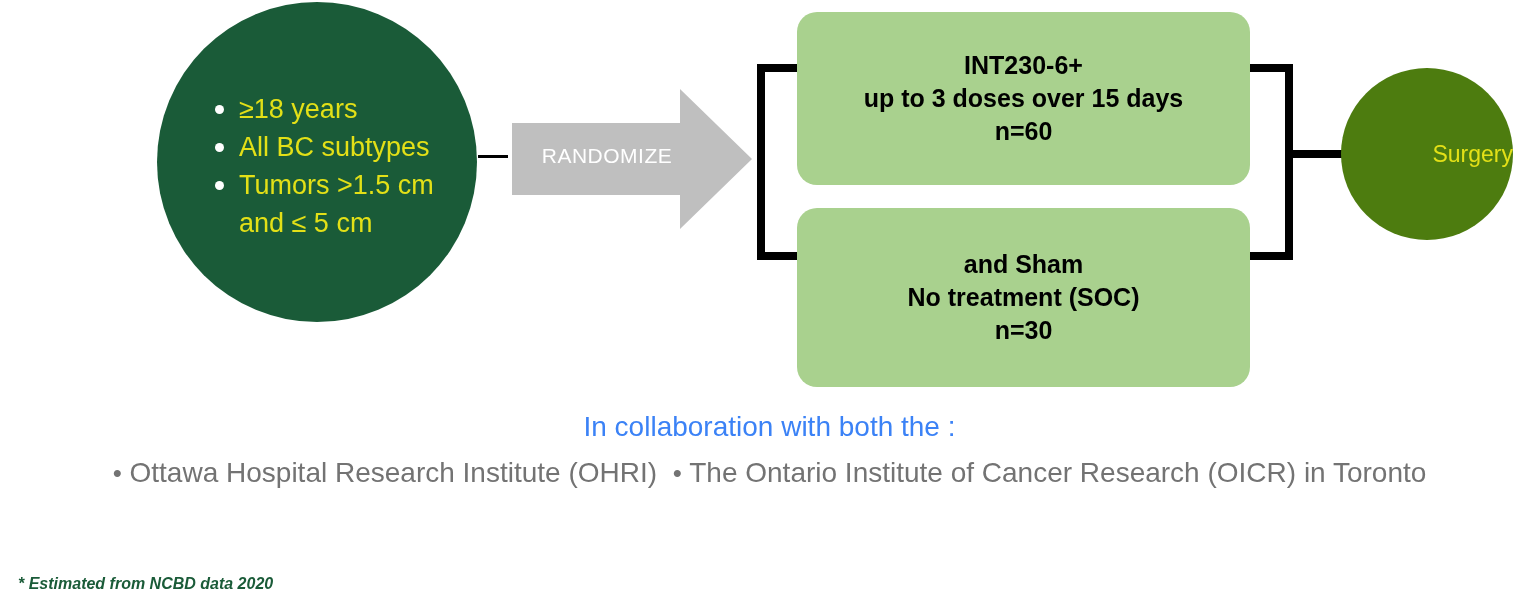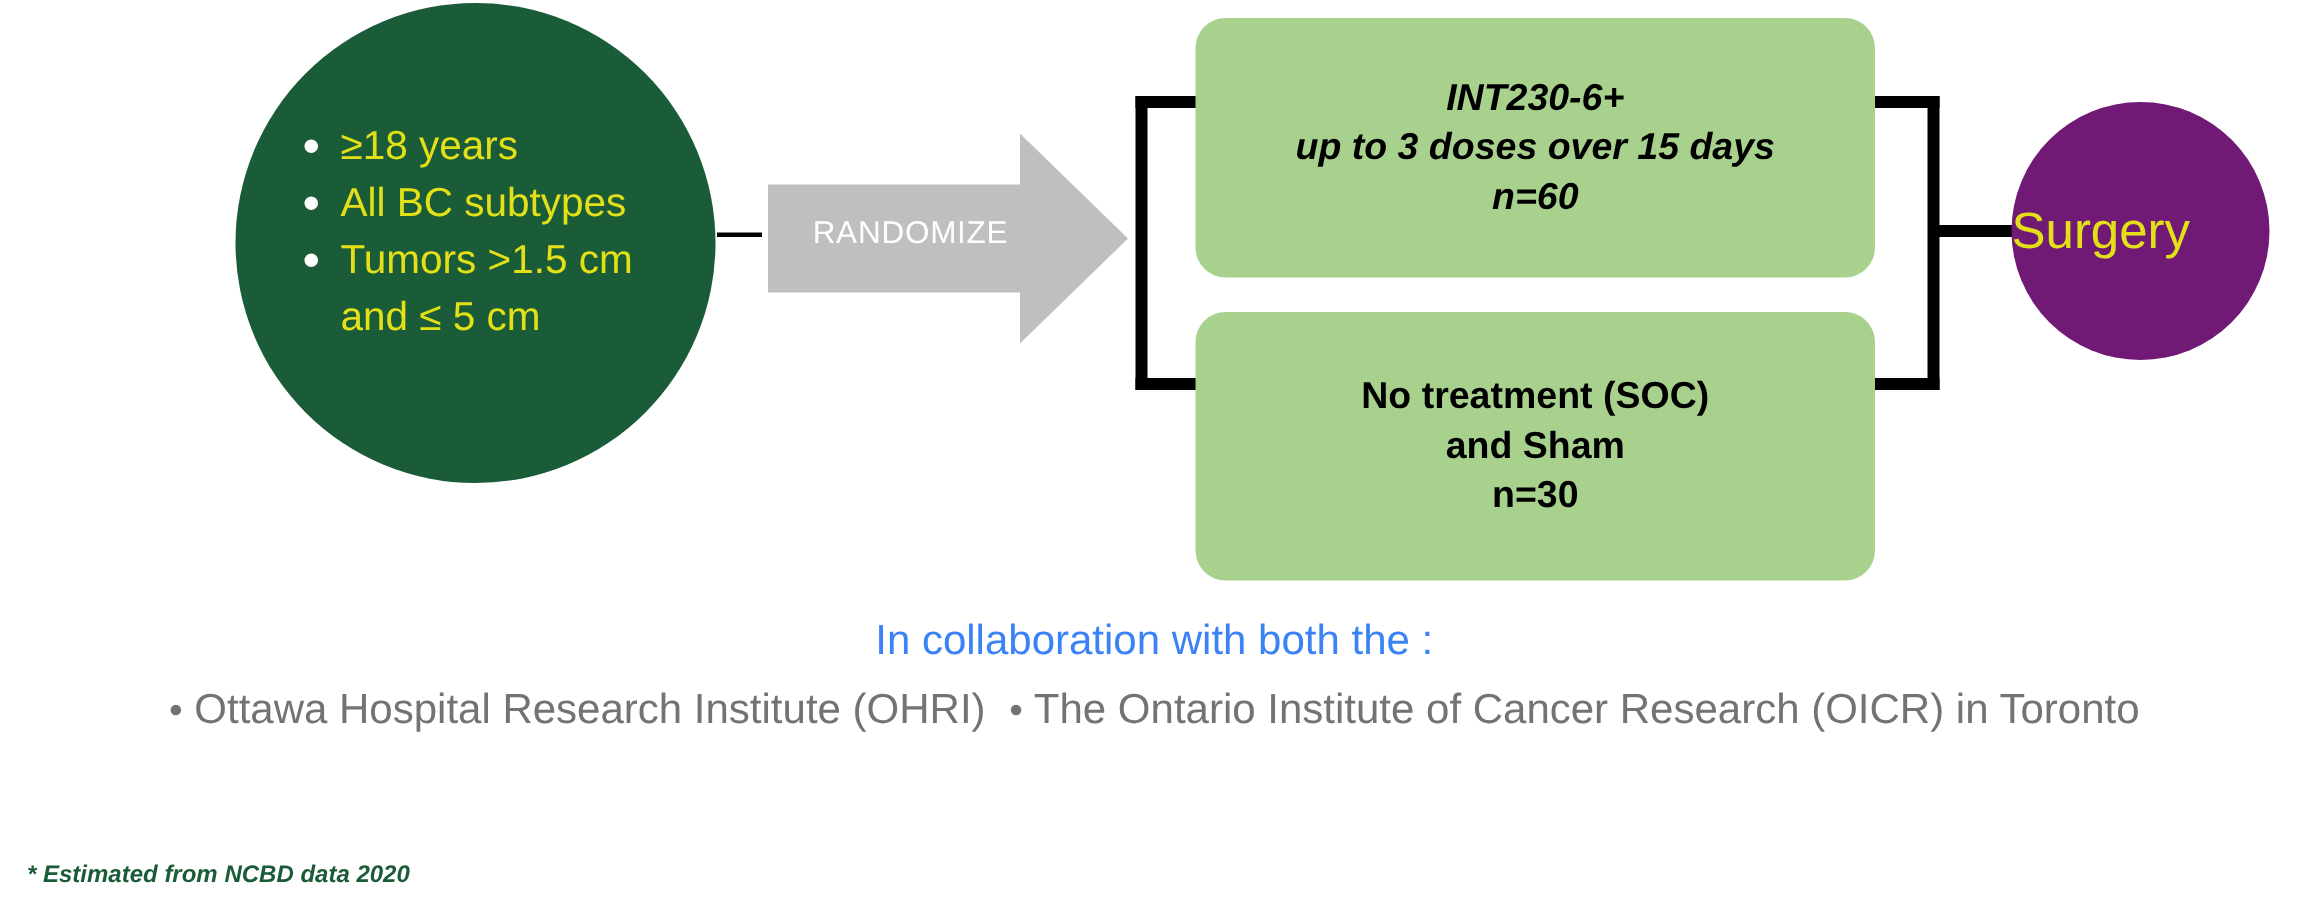--- a/index.html
+++ b/index.html
@@ -33,21 +33,21 @@
     height: 320px;
     border-radius: 50%;
     background: #1a5b38;
     box-sizing: border-box;
   }
   .elig-list {
     position: absolute;
     left: 44px;
     top: 76px;
     width: 250px;
-    margin: 0;
+    margin: 12px;
     padding: 0;
     list-style: none;
     color: #e3e017;
     font-size: 27px;
     line-height: 38px;
   }
   .elig-list li {
     position: relative;
     padding-left: 26px;
     white-space: nowrap;
@@ -172,42 +172,41 @@
     justify-content: center;
     text-align: center;
     font-weight: bold;
     font-size: 25px;
     line-height: 33px;
     color: #000000;
   }
   .arm-box-top {
     top: 12px;
     height: 173px;
-    font-style: italic;
   }
   .arm-box-bottom {
     top: 208px;
     height: 179px;
   }
   .arm-line { display: block; white-space: nowrap; }
 
   
   .surgery-circle {
     position: absolute;
     left: 1341px;
     top: 68px;
     width: 172px;
     height: 172px;
     border-radius: 50%;
-    background: #701a75;
+    background: #4d7c0f;
     display: flex;
     align-items: center;
-    justify-content: flex-start;
+    justify-content: flex-end;
     color: #e3e017;
-    font-size: 34px;
+    font-size: 23px;
   }
 
   
   .collab-heading {
     position: absolute;
     left: 0;
     top: 412px;
     width: 1539px;
     text-align: center;
     font-size: 28px;
@@ -287,22 +286,22 @@
   </div>
   <div class="stub-right"></div>
 
   <div class="arm-box arm-box-top">
     <span class="arm-line">INT230-6+</span>
     <span class="arm-line">up to 3 doses over 15 days</span>
     <span class="arm-line">n=60</span>
   </div>
 
   <div class="arm-box arm-box-bottom">
+    <span class="arm-line">and Sham</span>
     <span class="arm-line">No treatment (SOC)</span>
-    <span class="arm-line">and Sham</span>
     <span class="arm-line">n=30</span>
   </div>
 
   <div class="surgery-circle">
     <span>Surgery</span>
   </div>
 
   <div class="collab-heading">In collaboration with both the :</div>
   <div class="collab-partners">
     <span class="partner"><span class="dot">•</span> <span>Ottawa Hospital Research Institute (OHRI)</span></span>

